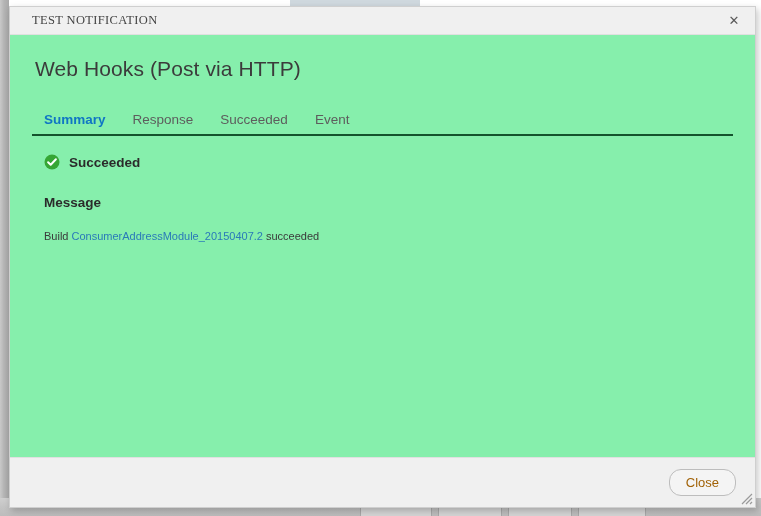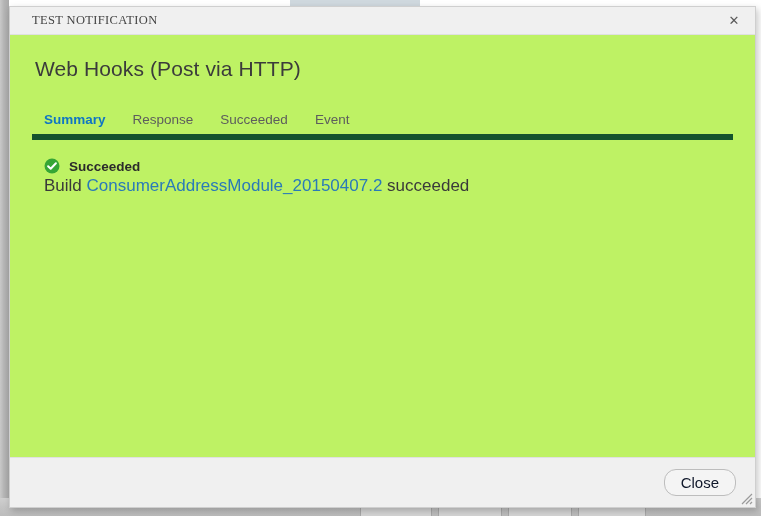--- a/index.html
+++ b/index.html
@@ -94,42 +94,42 @@
     justify-content: center;
     font-size: 13px;
     color: #5a5a5a;
     cursor: pointer;
     font-family: "Liberation Sans", sans-serif;
   }
 
   
   .dialog-body {
     flex: 1;
-    background: #bef264;
+    background: #86efac;
     padding: 0 22px;
     box-sizing: border-box;
     overflow: hidden;
   }
   .dialog-heading {
     font-size: 21px;
     font-weight: 300;
     color: #3b3b3b;
     margin: 22px 0 0 0;
     padding-left: 3px;
     letter-spacing: 0.1px;
   }
 
   
   .tabs {
     margin-top: 31px;
     padding-left: 12px;
     display: flex;
     align-items: flex-end;
     gap: 27px;
-    border-bottom: 6px solid #14532d;
+    border-bottom: 2px solid #14532d;
     padding-bottom: 6px;
   }
   .tab {
     font-size: 13.5px;
     color: #5d5d5d;
     cursor: pointer;
     padding-bottom: 1px;
   }
   .tab.active {
     color: #1076c4;
@@ -163,22 +163,22 @@
     color: #3a3a3a;
   }
 
   .message-label {
     margin-top: 25px;
     font-size: 13.5px;
     font-weight: bold;
     color: #2b2b2b;
   }
   .message-body {
-    margin-top: 2px;
-    font-size: 17px;
+    margin-top: 20px;
+    font-size: 11px;
     color: #3a3a3a;
   }
   .message-body a {
     color: #2a7ab8;
     text-decoration: none;
     cursor: pointer;
   }
 
   
   .dialog-footer {
@@ -190,22 +190,22 @@
     align-items: center;
     justify-content: flex-end;
     padding-right: 19px;
     position: relative;
     box-sizing: border-box;
   }
   .close-button {
     min-width: 60px;
     height: 27px;
     padding: 0 16px;
-    font-size: 15px;
-    color: #0f172a;
+    font-size: 13px;
+    color: #a16207;
     background: #f4f4f4;
     border: 1px solid #bdbdbd;
     border-radius: 12px;
     cursor: pointer;
     font-family: "Liberation Sans", sans-serif;
   }
 
   .resize-grip {
     position: absolute;
     right: 2px;
@@ -251,20 +251,21 @@
 
       <div class="status-row">
         <svg class="check-icon" viewBox="0 0 16 16">
           <circle cx="8" cy="8" r="7.5" fill="#36a635"></circle>
           <path d="M4.1 8.2 L6.7 10.8 L11.9 5.3" fill="none" stroke="#ffffff" stroke-width="2" stroke-linecap="round" stroke-linejoin="round"></path>
         </svg>
         <span class="status-text">Succeeded</span>
       </div>
 
 
+      <div class="message-label">Message</div>
 
       <div class="message-body">
         <span>Build </span><a>ConsumerAddressModule_20150407.2</a><span> succeeded</span>
       </div>
 
     </div>
   </div>
 
   <div class="dialog-footer">
     <button class="close-button">Close</button>

